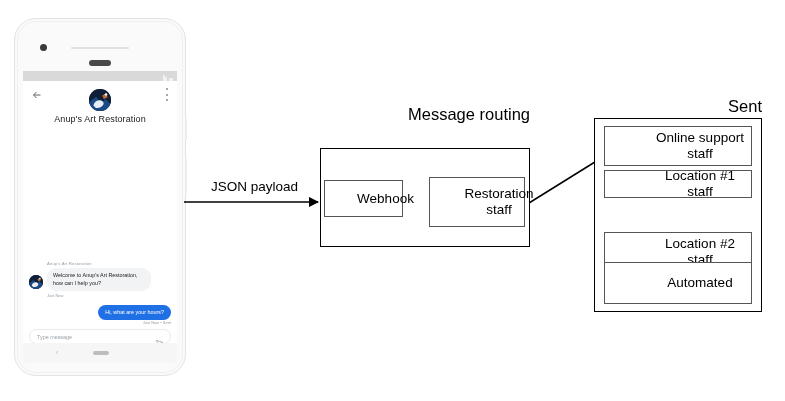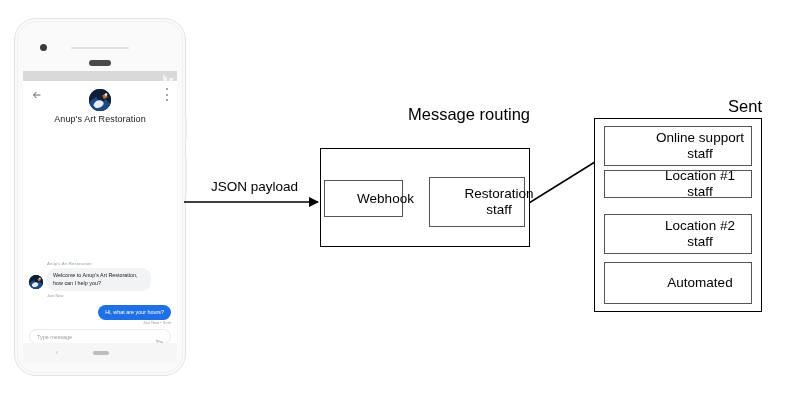--- a/index.html
+++ b/index.html
@@ -254,21 +254,21 @@
   <div class="dbox thin" style="left:604px;top:126px;width:148px;height:40px;flex-direction:column;">
     <span>Online support</span>
     <span>staff</span>
   </div>
 
   <div class="dbox thin" style="left:604px;top:170px;width:148px;height:28px;flex-direction:column;">
     <span>Location #1</span>
     <span>staff</span>
   </div>
 
-  <div class="dbox thin" style="left:604px;top:214px;width:148px;height:40px;flex-direction:column;">
+  <div class="dbox thin" style="left:604px;top:232px;width:148px;height:40px;flex-direction:column;">
     <span>Location #2</span>
     <span>staff</span>
   </div>
 
   <div class="dbox thin" style="left:604px;top:262px;width:148px;height:42px;flex-direction:column;">
     <span>Automated</span>
   </div>
 
 </div>
 

